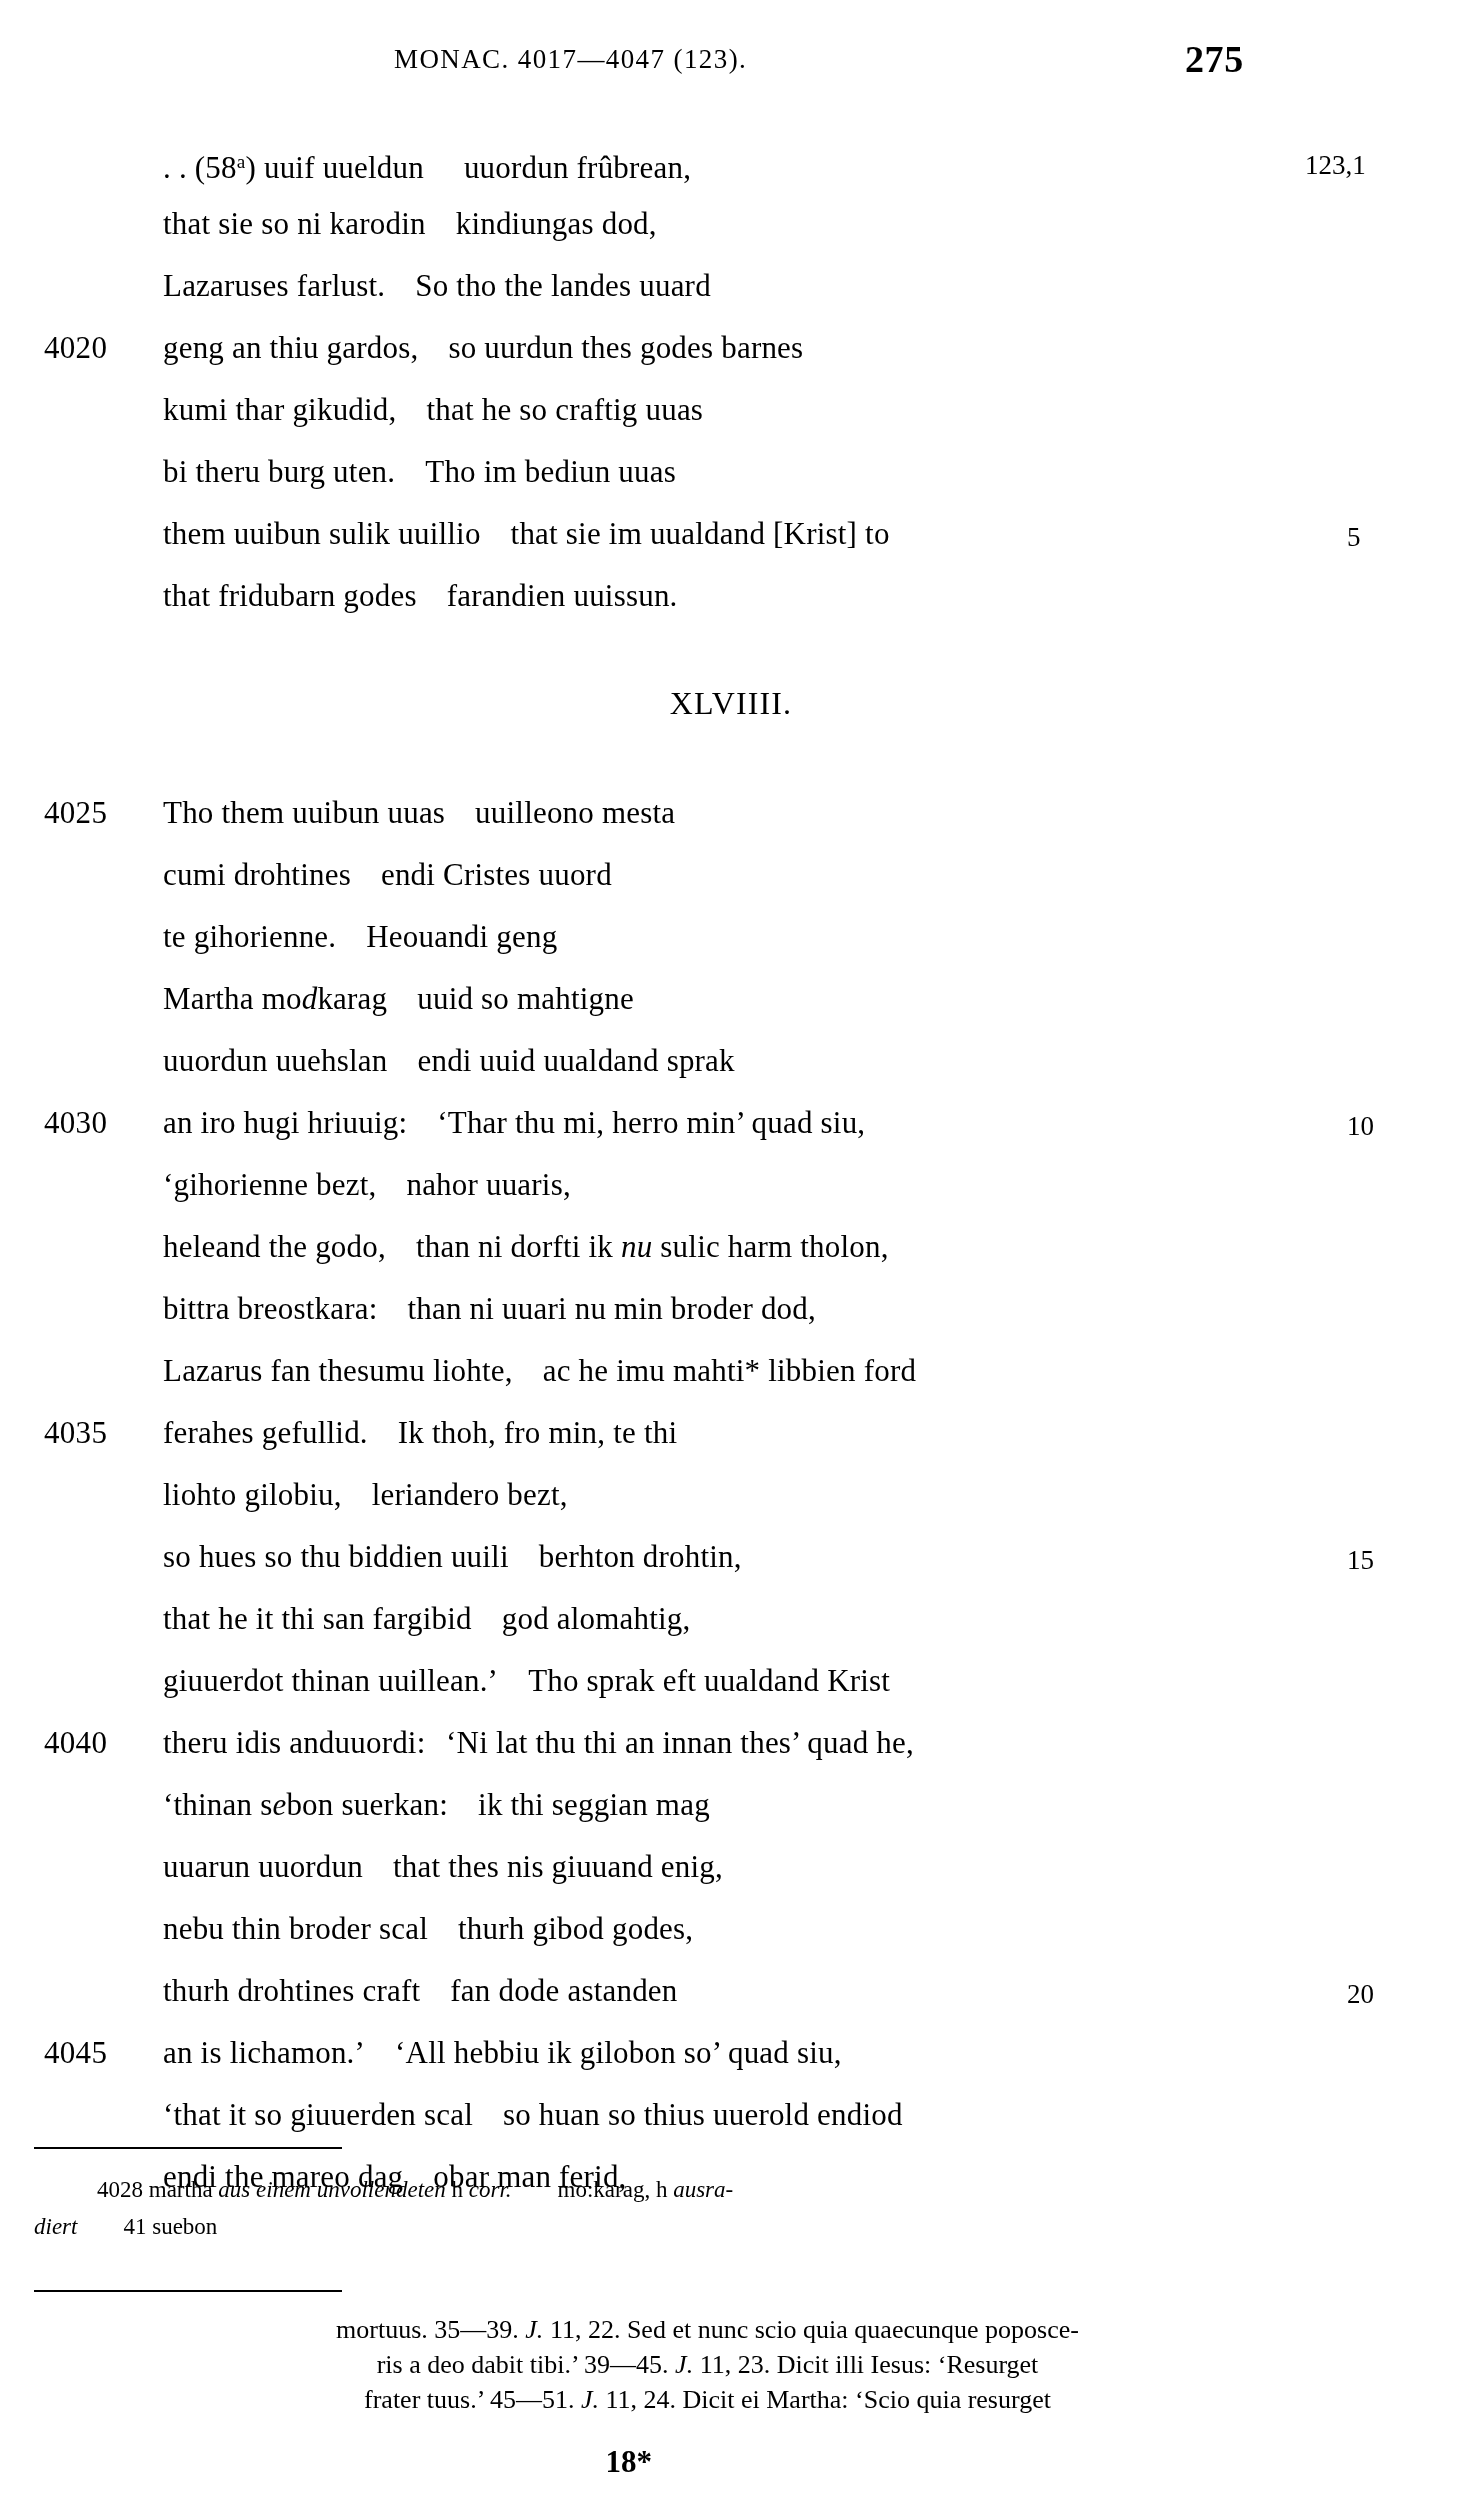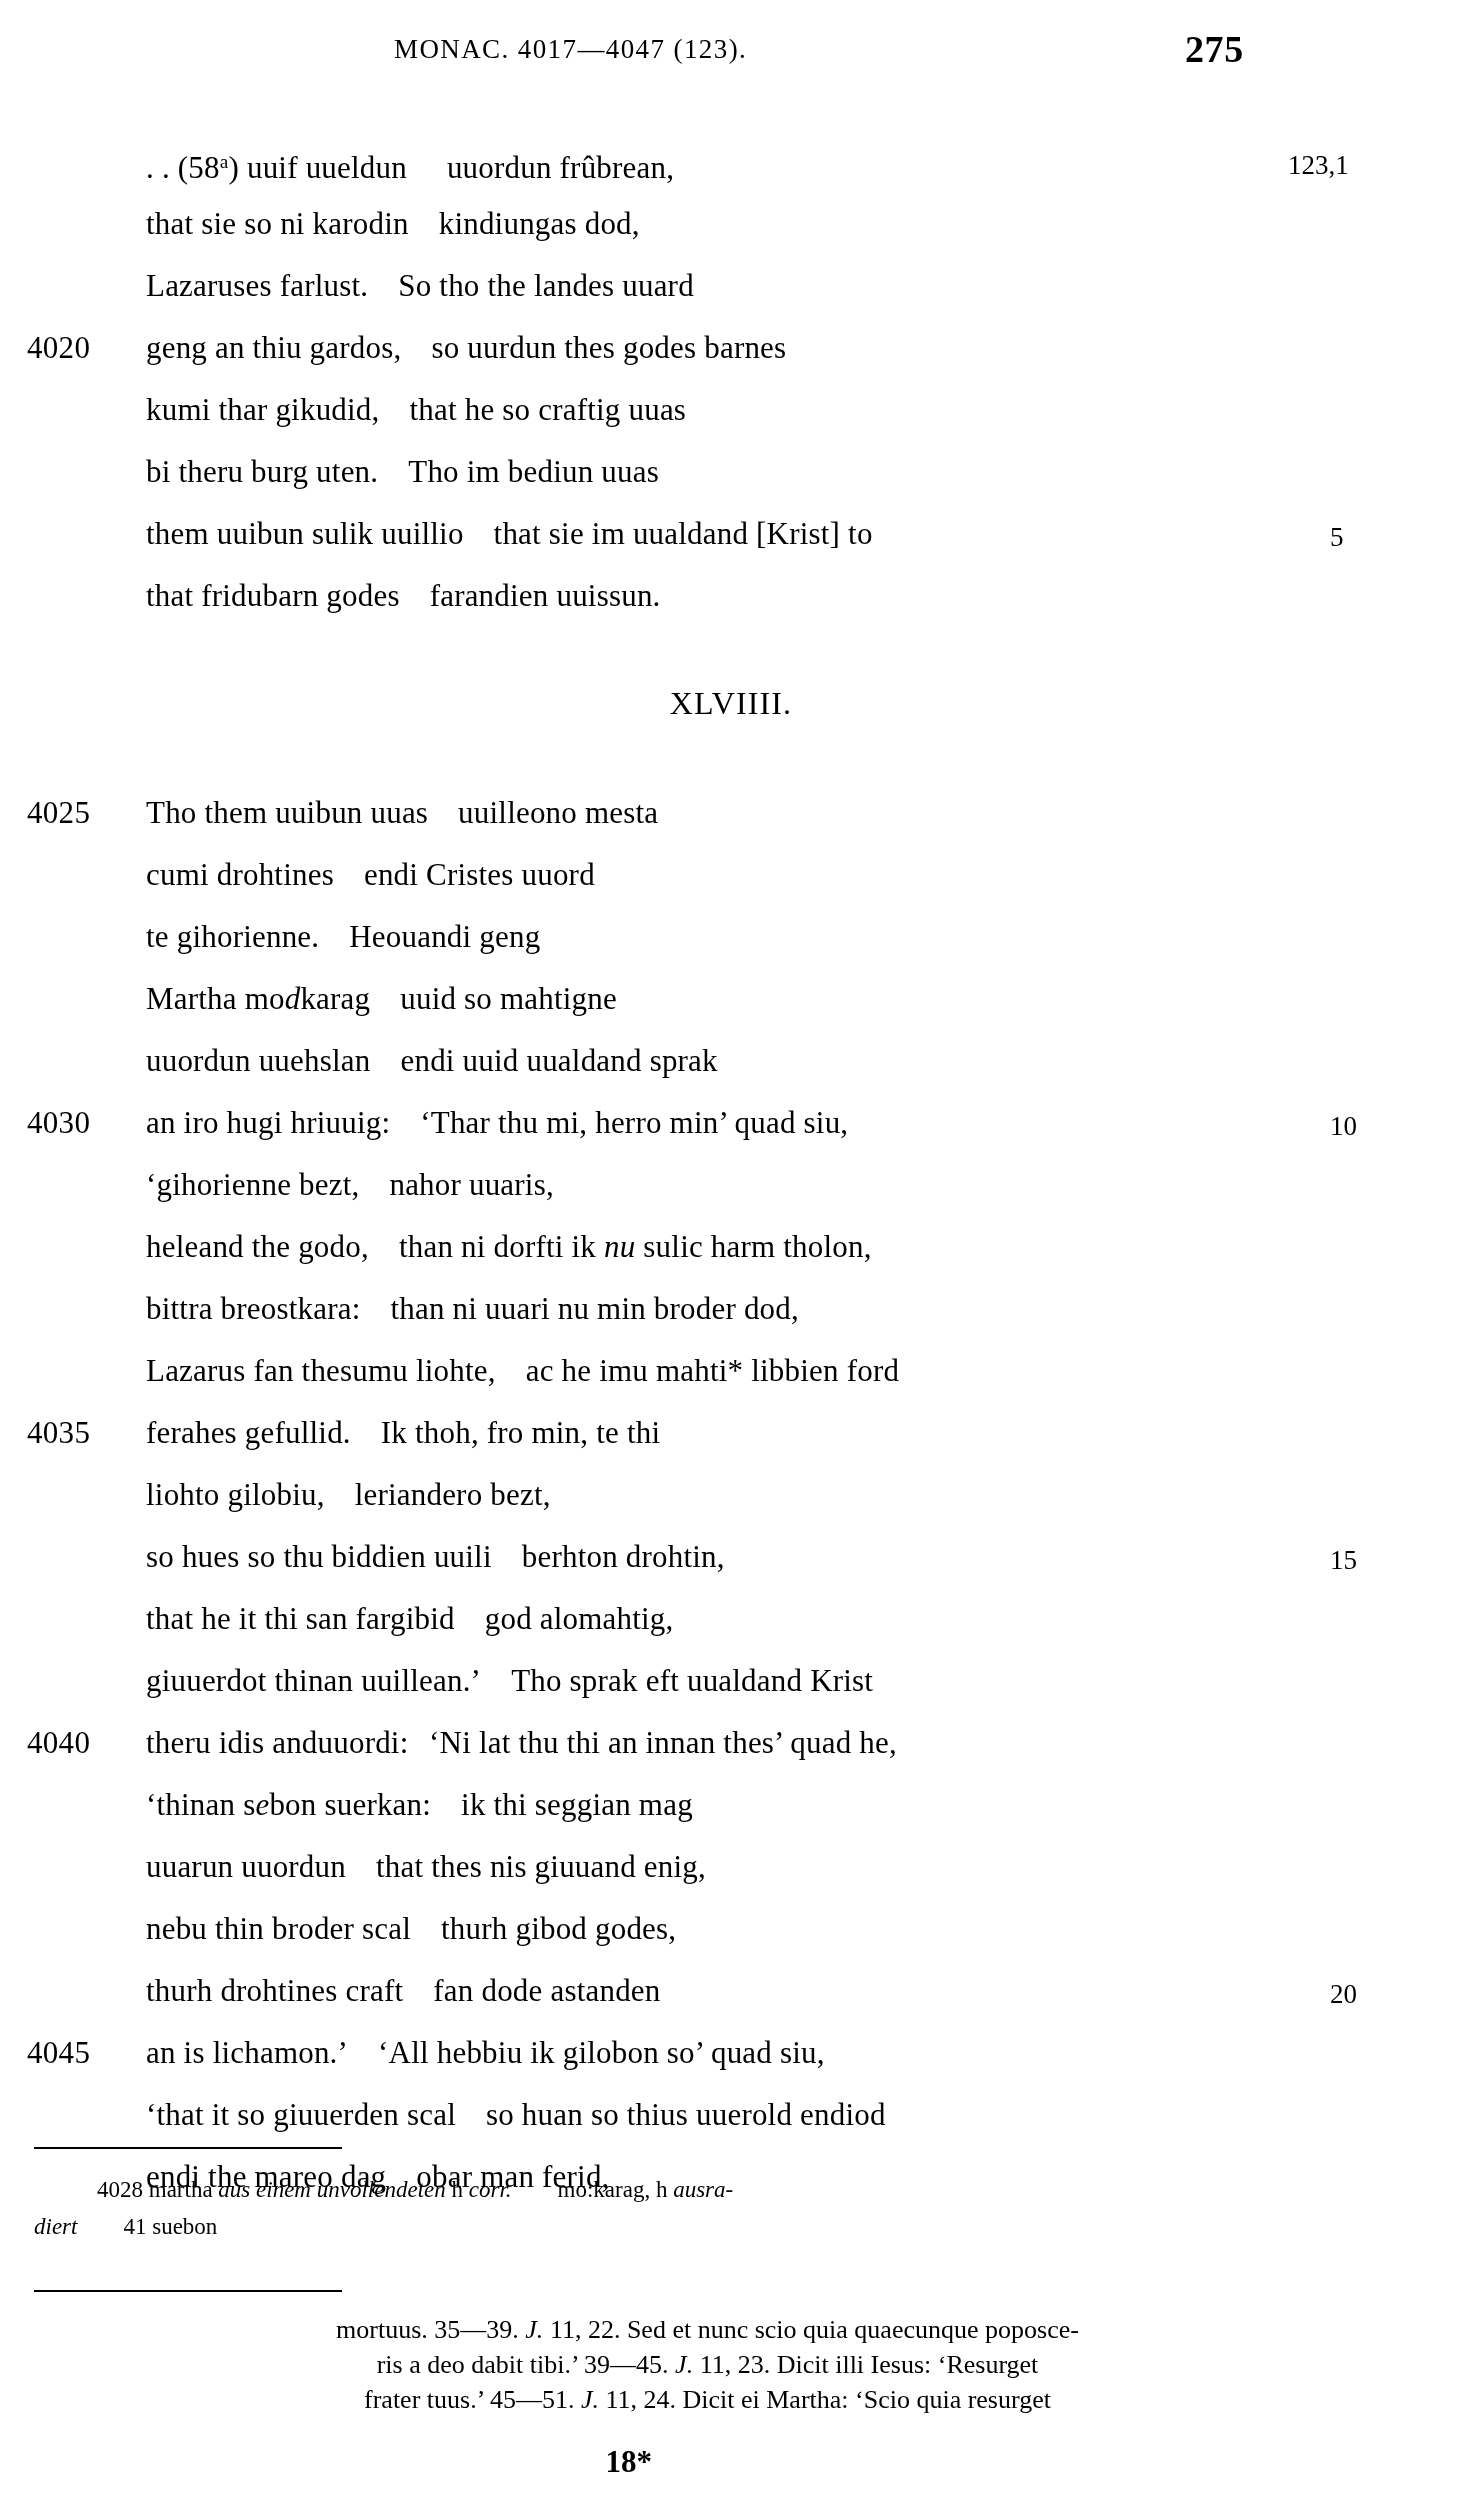--- a/index.html
+++ b/index.html
@@ -20,21 +20,21 @@
   .page {
     position: relative;
     width: 1462px;
     height: 2512px;
     box-sizing: border-box;
   }
 
   
   .running-head {
     position: absolute;
-    top: 34px;
+    top: 44px;
     left: 0;
     width: 1272px;
     height: 51px;
   }
   .running-head-title {
     position: absolute;
     left: 394px;
     top: 0;
     font-size: 27px;
     letter-spacing: 1.4px;
@@ -49,20 +49,21 @@
     font-weight: 700;
     letter-spacing: 0.6px;
   }
 
   
   .verse-block {
     position: absolute;
     left: 0;
     top: 131px;
     width: 1427px;
+    padding-left: 17px;
   }
   .verse-line {
     position: relative;
     height: 62px;
     line-height: 62px;
     white-space: nowrap;
     font-size: 31px;
   }
   .vnum {
     position: absolute;

